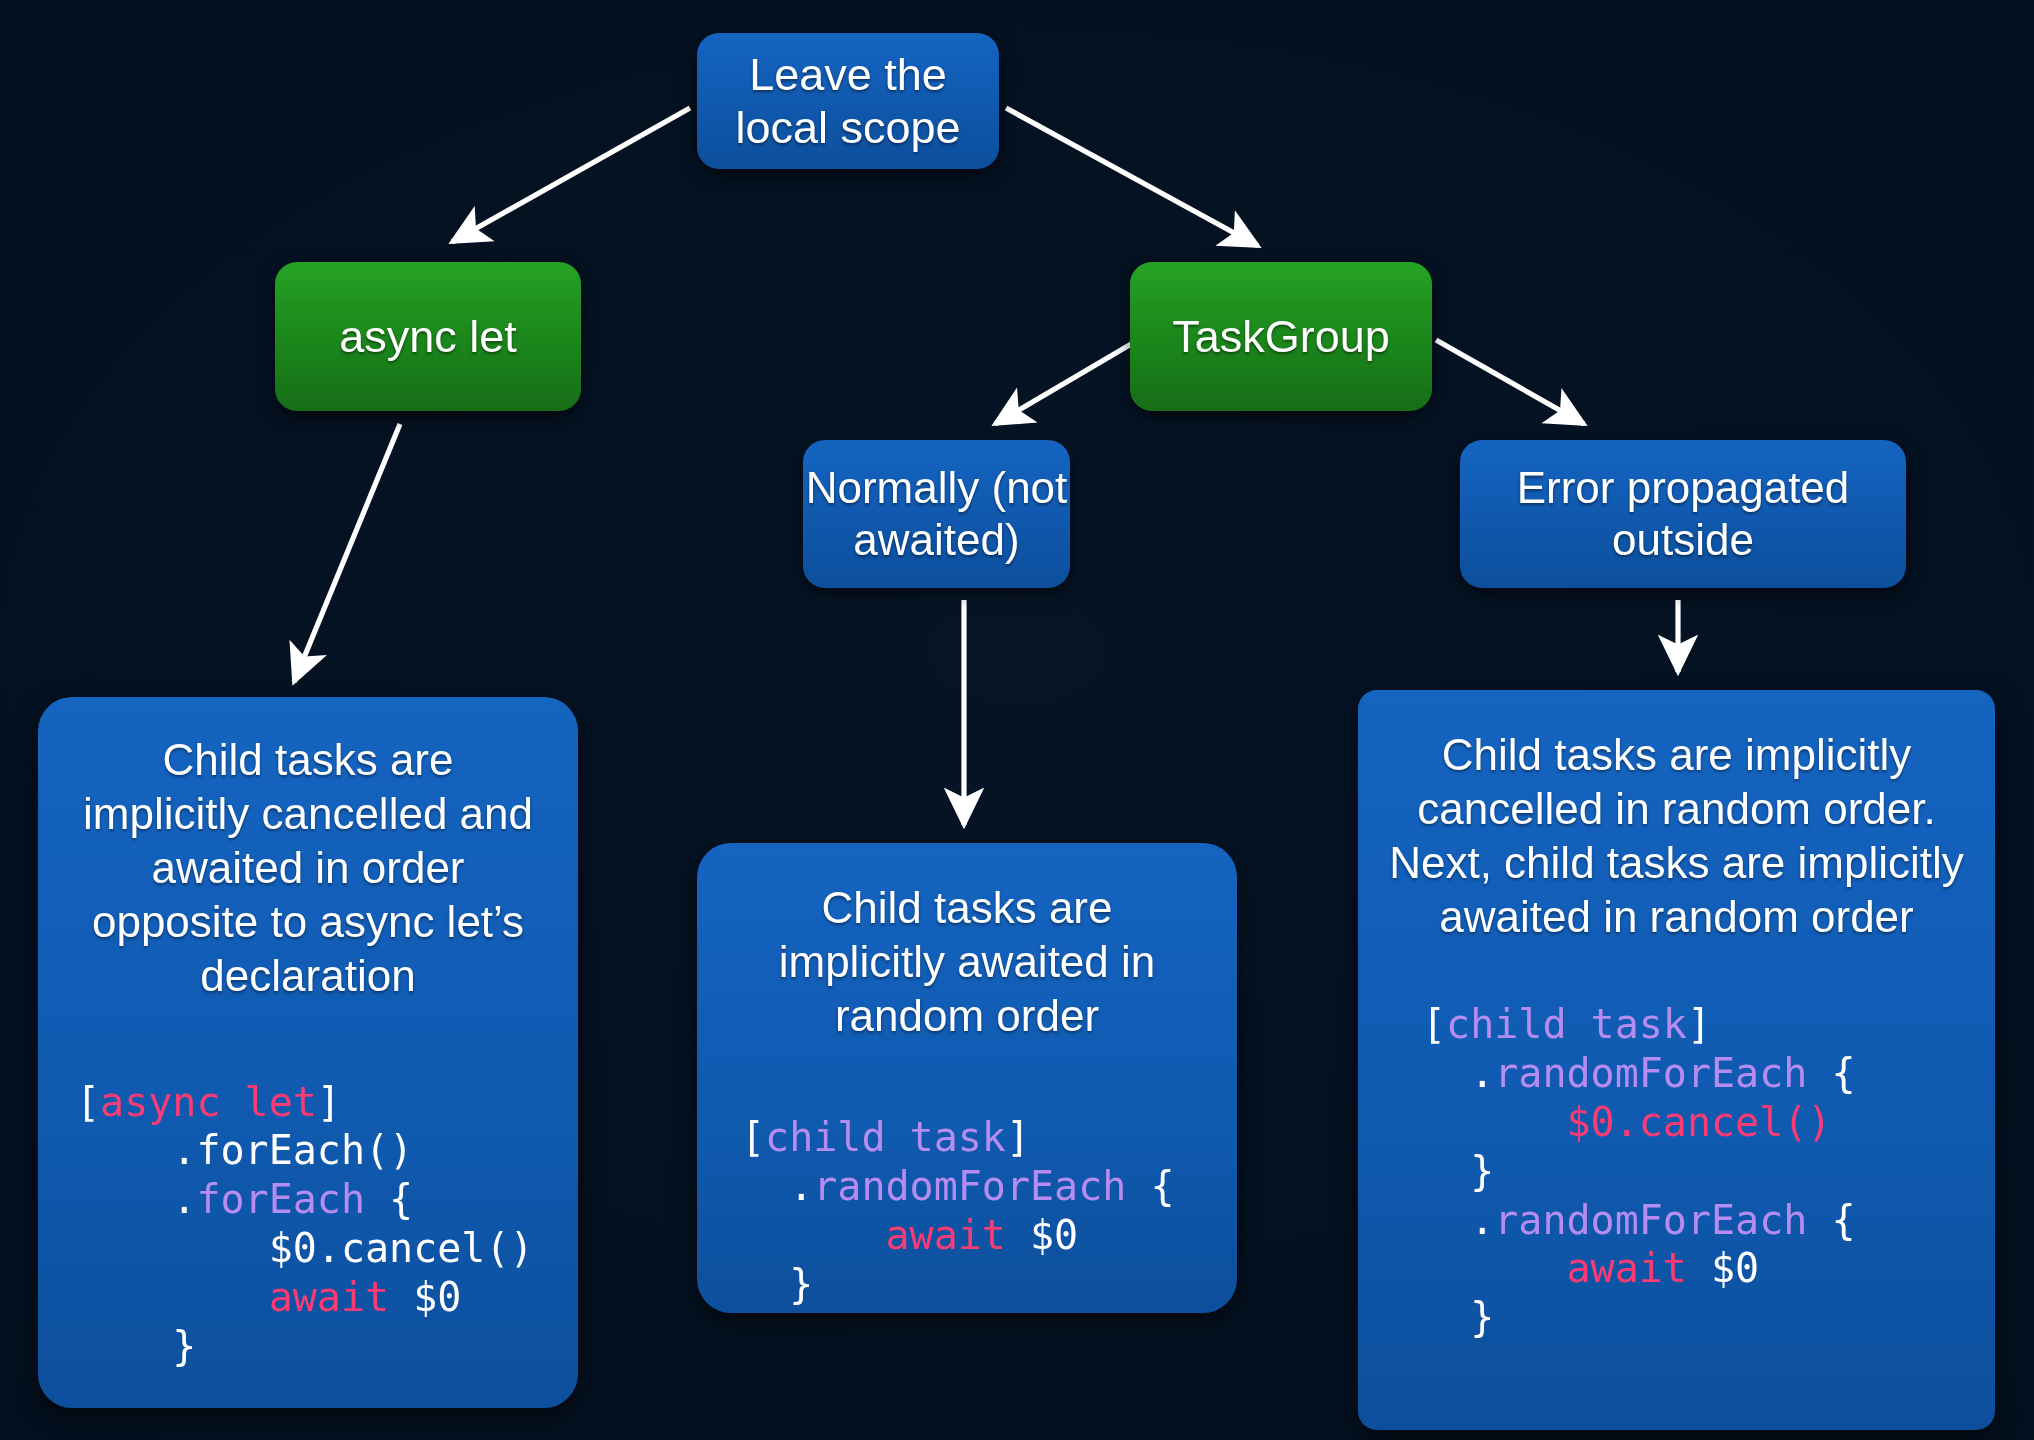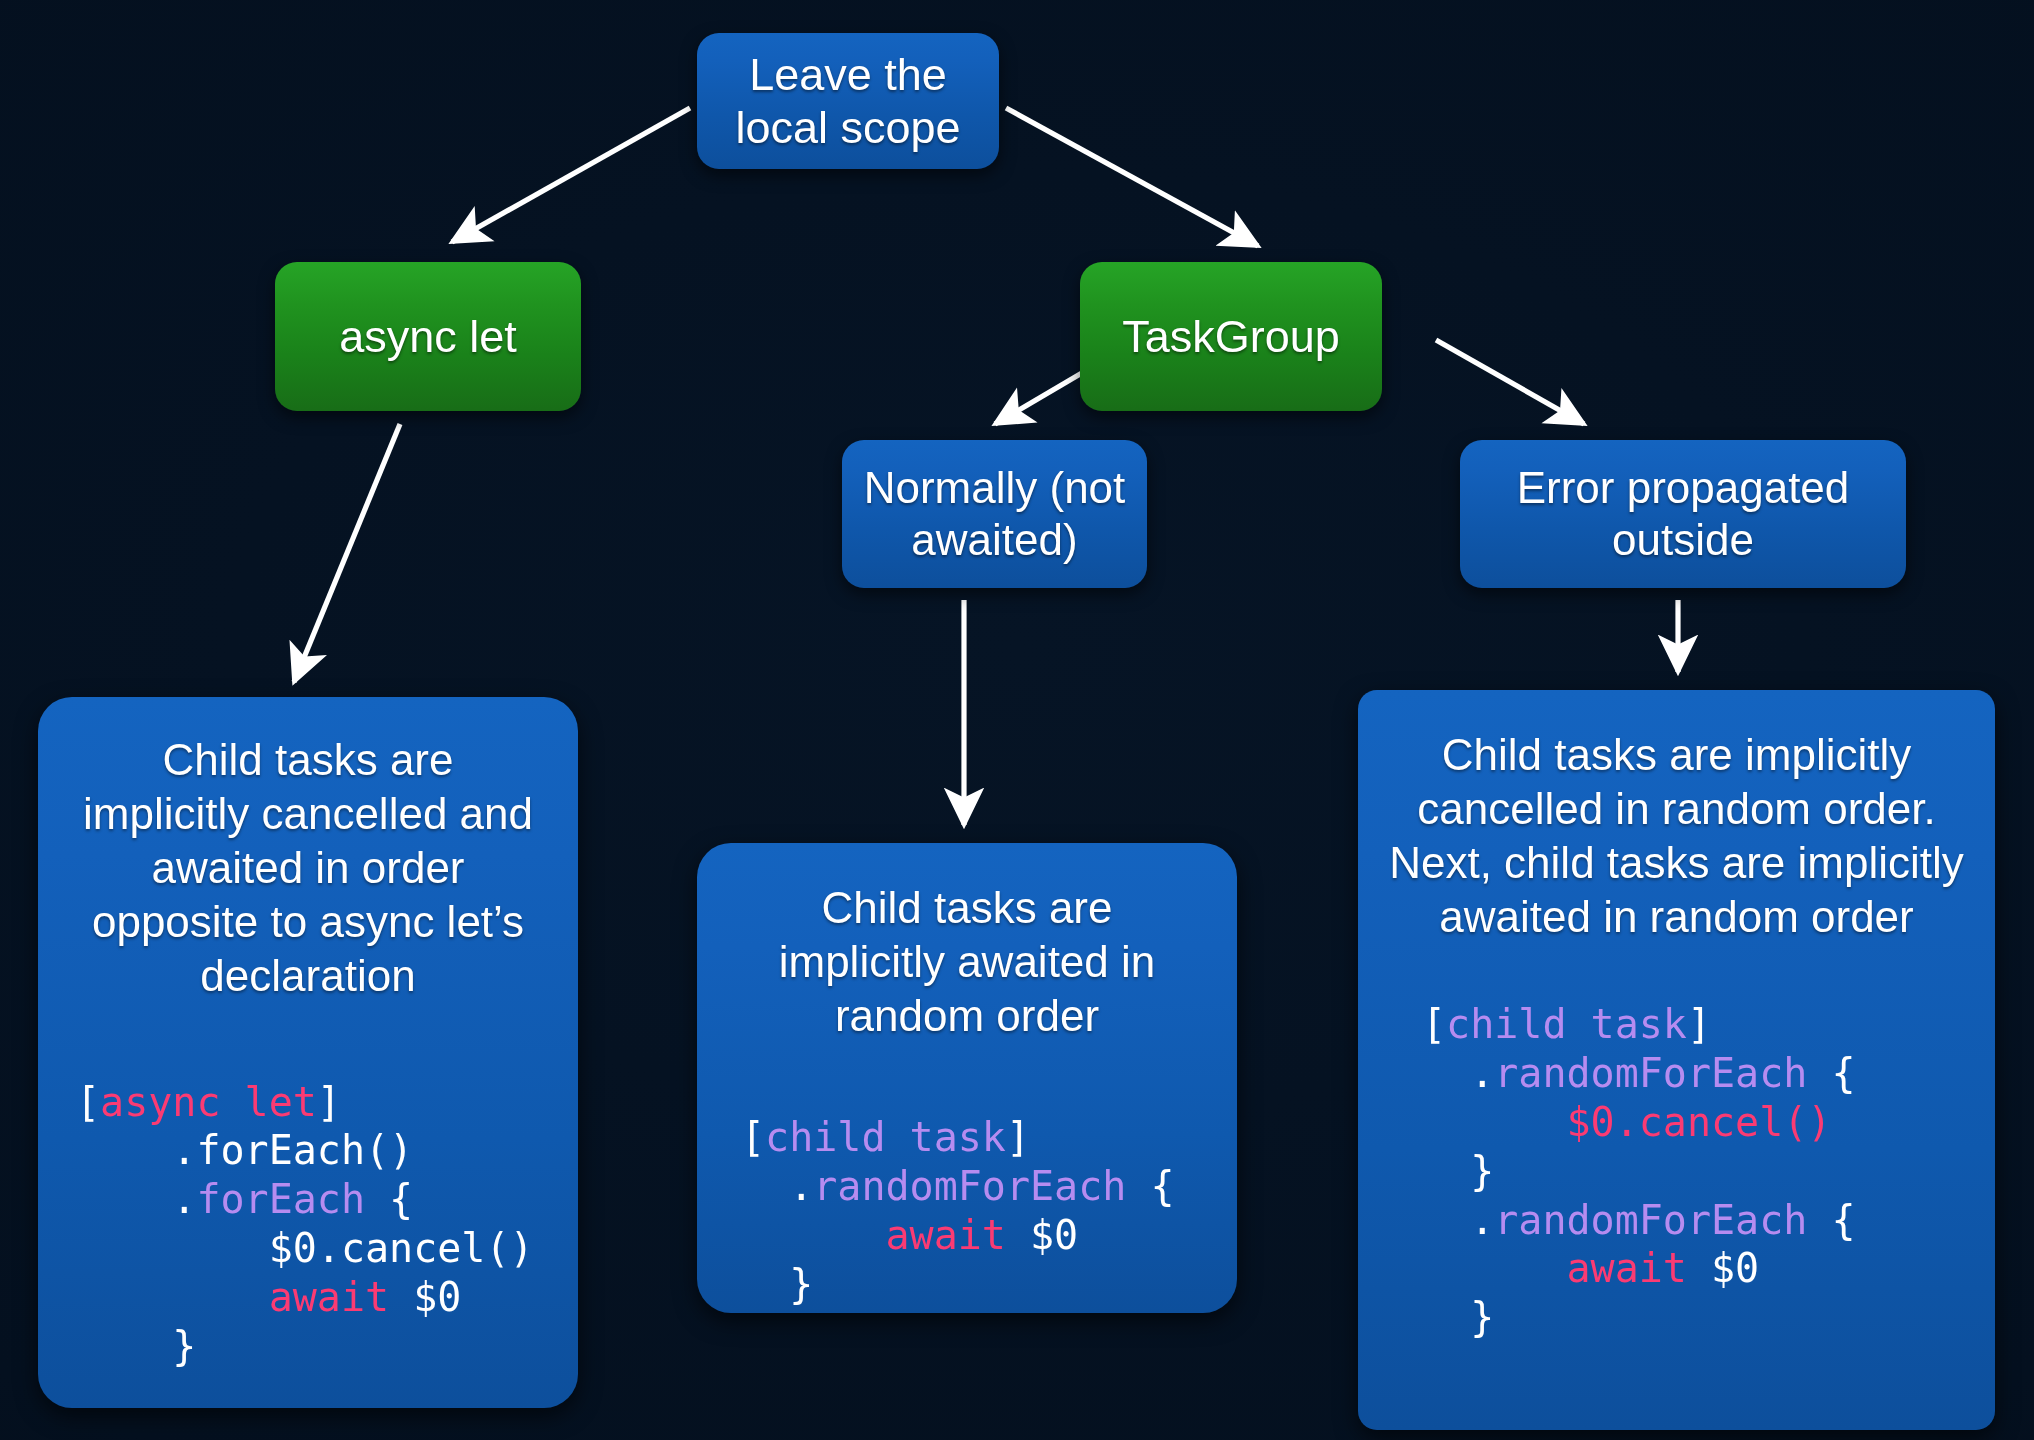--- a/index.html
+++ b/index.html
@@ -42,24 +42,24 @@
     white-space: pre-line;
   }
 
   
   #node-root      { left: 697px;  top: 33px;   width: 302px;  height: 136px;  }
   #node-root .label      { font-size: 45px; }
 
   #node-asynclet  { left: 275px;  top: 262px;  width: 306px;  height: 149px;  }
   #node-asynclet .label  { font-size: 45px; }
 
-  #node-taskgroup { left: 1080px; top: 262px;  width: 302px;  height: 149px;  }
+  #node-taskgroup { left: 1130px; top: 262px;  width: 302px;  height: 149px;  }
   #node-taskgroup .label { font-size: 45px; }
 
-  #node-normally  { left: 842px;  top: 440px;  width: 305px;  height: 148px;  }
+  #node-normally  { left: 803px;  top: 440px;  width: 267px;  height: 148px;  }
   #node-normally .label  { font-size: 44px; }
 
   #node-error     { left: 1460px; top: 440px;  width: 446px;  height: 148px;  }
   #node-error .label     { font-size: 44px; }
 
   
   .card {
     position: absolute;
     box-sizing: border-box;
     border-radius: 34px;

